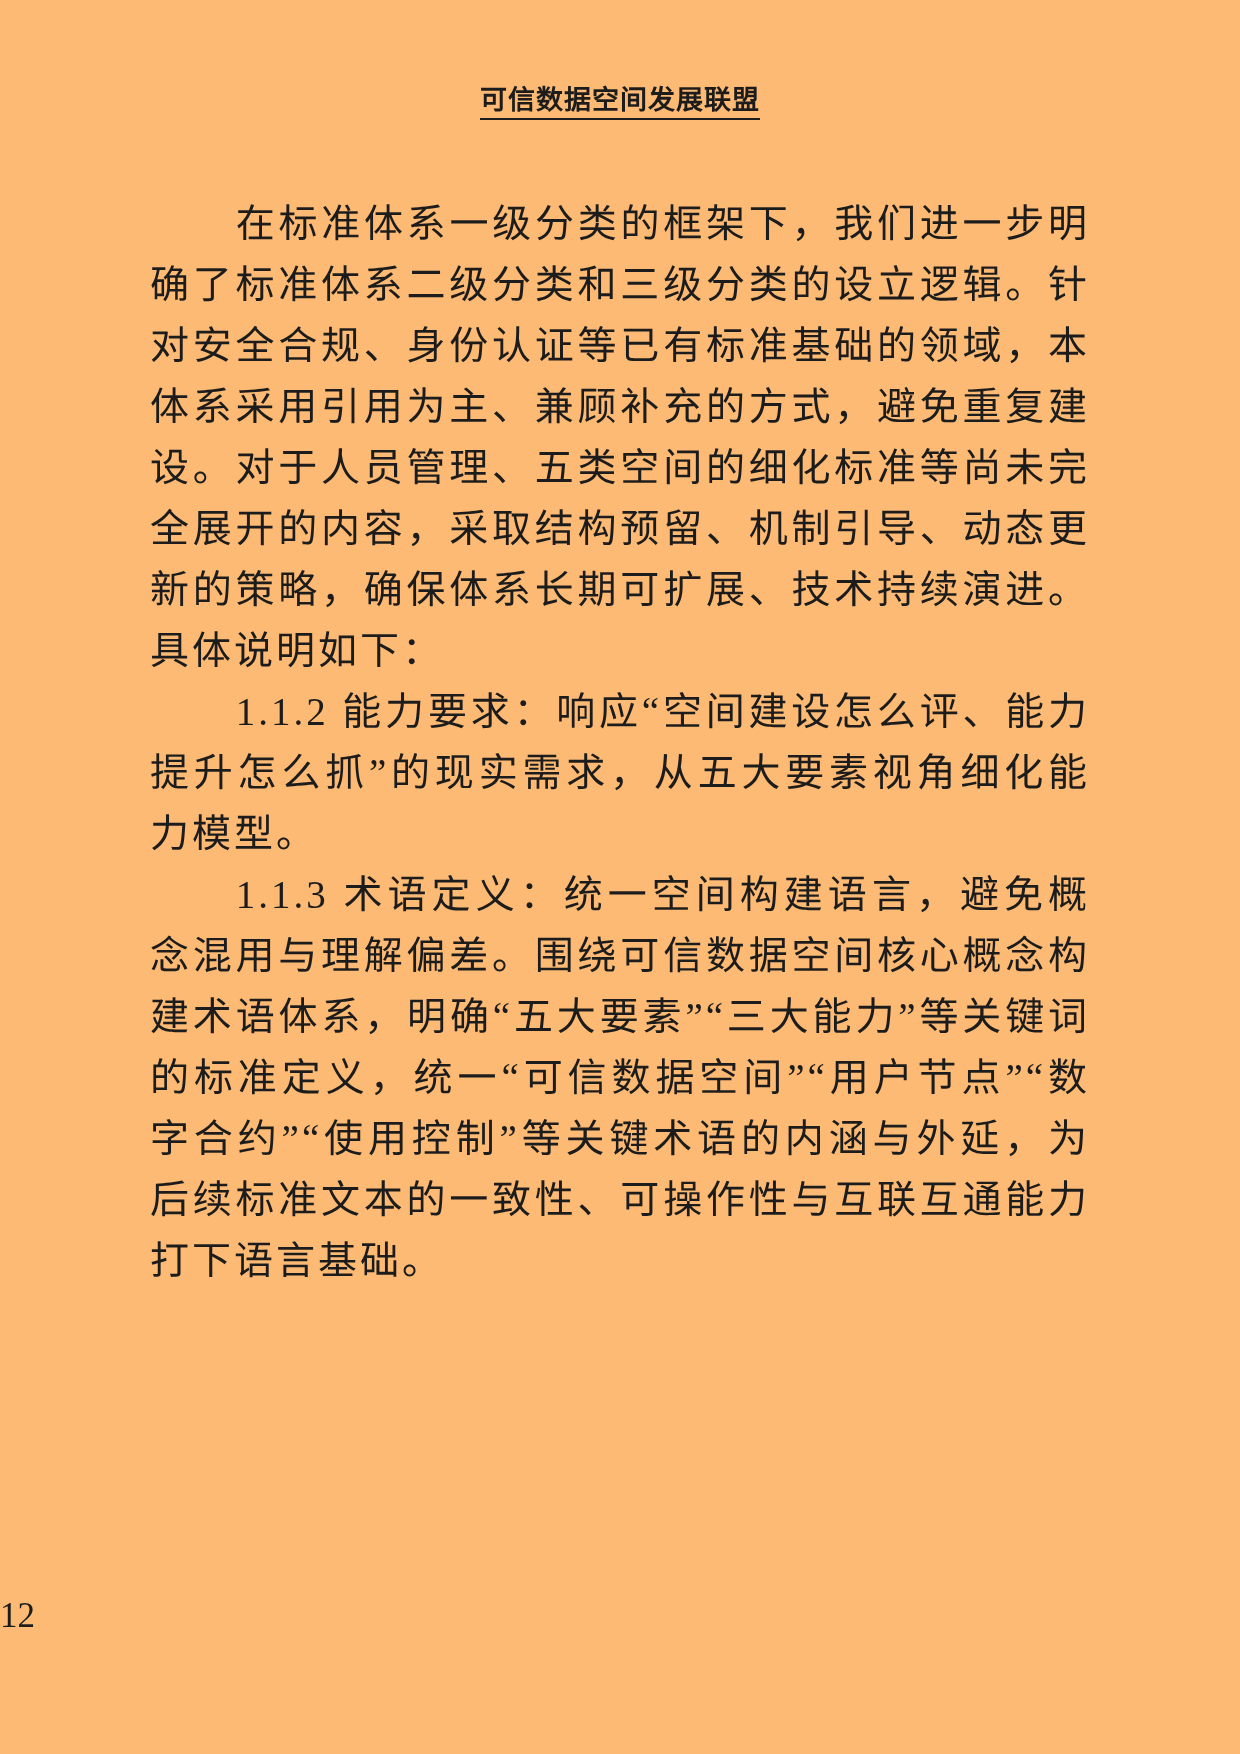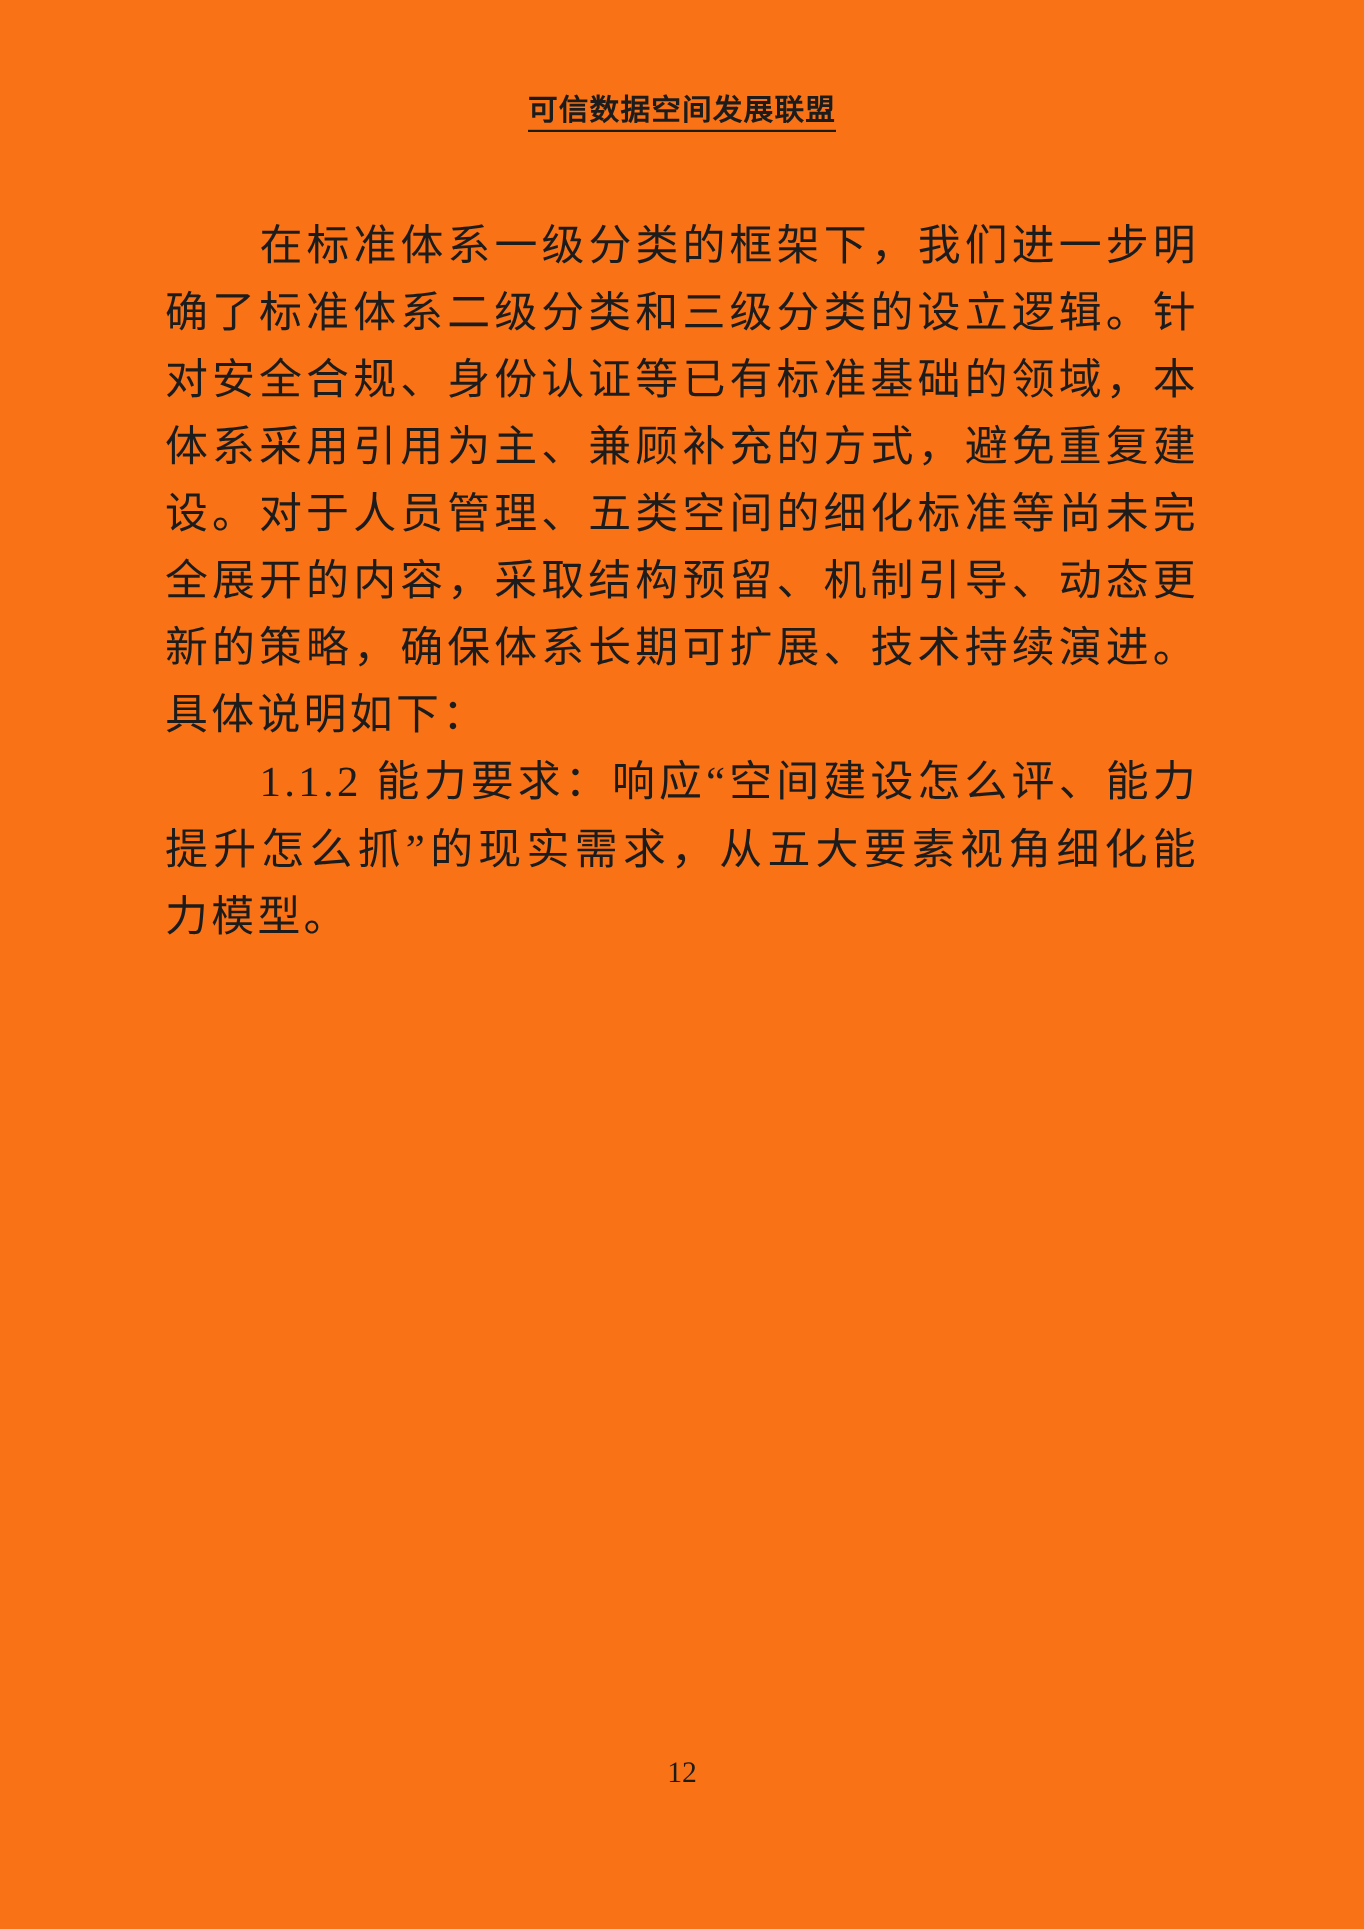--- a/index.html
+++ b/index.html
@@ -5,21 +5,21 @@
   html, body {
     margin: 0;
     padding: 0;
     background: #ffffff;
   }
   .page {
     position: relative;
     width: 1240px;
     height: 1754px;
     margin: 0 auto;
-    background: #f97316;
+    background: #fdba74;
     overflow: hidden;
     font-family: "Liberation Serif", "DejaVu Serif", serif;
     color: #1c1c1c;
   }
   .doc-header {
     margin-top: 84px;
     text-align: center;
   }
   .doc-header .header-text {
     display: inline-block;
@@ -44,36 +44,36 @@
   .doc-body p {
     margin: 0;
     padding: 0;
     text-indent: 2.2em;
   }
   .page-footer {
     position: absolute;
     top: 1596px;
     left: 0;
     width: 100%;
-    text-align: center;
-    font-size: 27px;
+    font-size: 35px;
     color: #1c1c1c;
   }
 </style>
 </head>
 <body>
 
 <div class="page">
 
   <div class="doc-header">
     <span class="header-text">可信数据空间发展联盟</span>
   </div>
 
   <div class="doc-body">
     <p>在标准体系一级分类的框架下，我们进一步明确了标准体系二级分类和三级分类的设立逻辑。针对安全合规、身份认证等已有标准基础的领域，本体系采用引用为主、兼顾补充的方式，避免重复建设。对于人员管理、五类空间的细化标准等尚未完全展开的内容，采取结构预留、机制引导、动态更新的策略，确保体系长期可扩展、技术持续演进。具体说明如下：</p>
     <p>1.1.2 能力要求：响应“空间建设怎么评、能力提升怎么抓”的现实需求，从五大要素视角细化能力模型。</p>
+    <p>1.1.3 术语定义：统一空间构建语言，避免概念混用与理解偏差。围绕可信数据空间核心概念构建术语体系，明确“五大要素”“三大能力”等关键词的标准定义，统一“可信数据空间”“用户节点”“数字合约”“使用控制”等关键术语的内涵与外延，为后续标准文本的一致性、可操作性与互联互通能力打下语言基础。</p>
   </div>
 
   <div class="page-footer">
     <span>12</span>
   </div>
 
 </div>
 
 </body></html>

